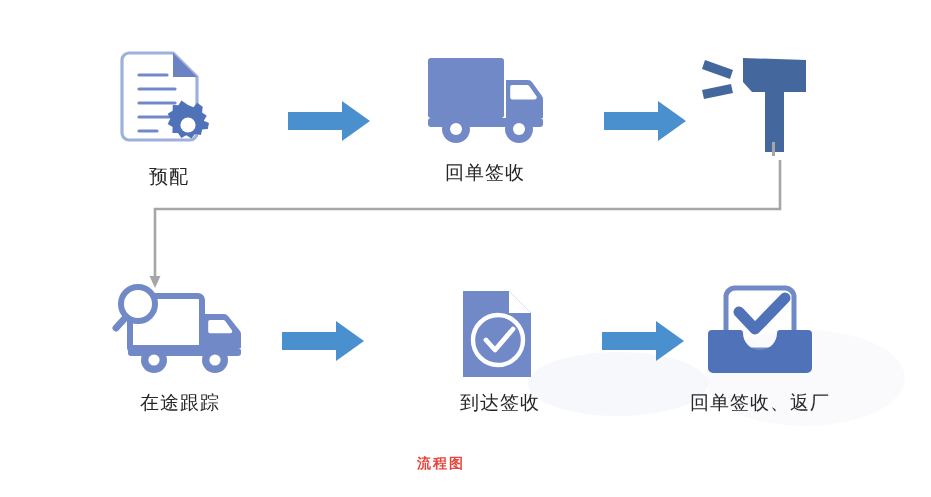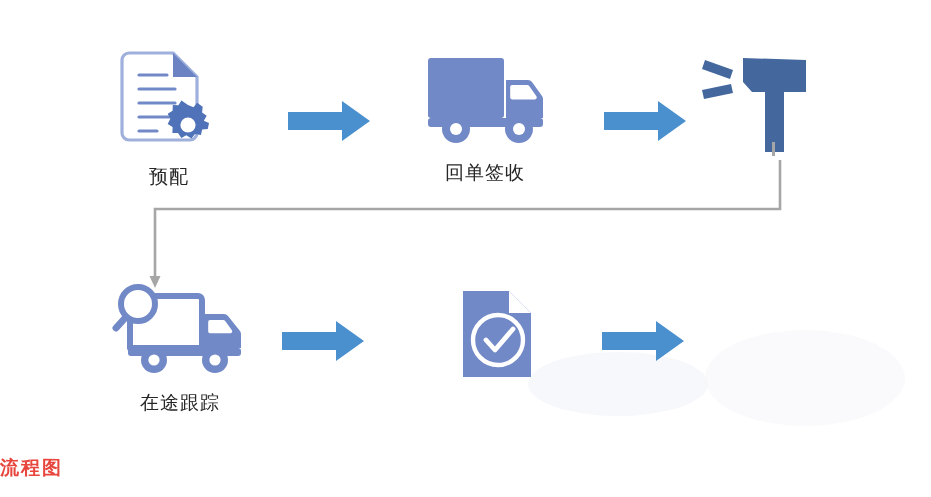--- a/index.html
+++ b/index.html
@@ -54,22 +54,22 @@
     left: 0;
     top: 0;
     width: 931px;
     height: 497px;
     pointer-events: none;
   }
 
   .caption {
     position: absolute;
     width: 100%;
-    text-align: left;
-    font-size: 19px;
+    text-align: center;
+    font-size: 14px;
     font-weight: bold;
     color: #e8453c;
     letter-spacing: 2px;
   }
 
   .watermark-blob {
     position: absolute;
     border-radius: 50%;
     background: #f6f7fa;
     opacity: 0.85;
@@ -178,24 +178,35 @@
 
   <div class="node" style="left:420px; top:288px; width:160px;">
     <span class="node-icon">
       <svg width="82" height="92" viewBox="0 0 82 92" xmlns="http://www.w3.org/2000/svg">
         <path d="M4 3 h46 l22 22 v64 h-68 z" fill="#7289c8"></path>
         <path d="M50 3 l22 22 h-22 z" fill="#ffffff"></path>
         <circle cx="39" cy="52" r="25" fill="none" stroke="#ffffff" stroke-width="4.4"></circle>
         <path d="M27 52 l9 10 18 -21" fill="none" stroke="#ffffff" stroke-width="4.8" stroke-linecap="round" stroke-linejoin="round"></path>
       </svg>
     </span>
+    <span class="node-label">到达签收</span>
   </div>
 
   <div class="arrow" style="left:602px; top:320px;">
     <svg width="84" height="42" viewBox="0 0 84 42" xmlns="http://www.w3.org/2000/svg">
       <path d="M0 12 h54 v-11 l28 20 -28 20 v-11 h-54 z" fill="#4a90ce"></path>
     </svg>
   </div>
 
+  <div class="node" style="left:660px; top:284px; width:200px;">
+    <span class="node-icon">
+      <svg width="108" height="96" viewBox="0 0 108 96" xmlns="http://www.w3.org/2000/svg">
+        <rect x="20" y="4" width="68" height="62" rx="9" fill="none" stroke="#7289c8" stroke-width="5"></rect>
+        <path d="M6 46 h28 a3 3 0 0 1 3 3 c0 9.5 7.6 17 17 17 s17 -7.5 17 -17 a3 3 0 0 1 3 -3 h28 a4 4 0 0 1 4 4 v34 a5 5 0 0 1 -5 5 h-94 a5 5 0 0 1 -5 -5 v-34 a4 4 0 0 1 4 -4 z" fill="#4f72b8"></path>
+        <path d="M33 28 l16 17 30 -31" fill="none" stroke="#4f72b8" stroke-width="11" stroke-linecap="round" stroke-linejoin="round"></path>
+      </svg>
+    </span>
+    <span class="node-label">回单签收、返厂</span>
+  </div>
 
   <div class="caption" style="top:455px;">流程图</div>
 
 </div>
 
 </body></html>

